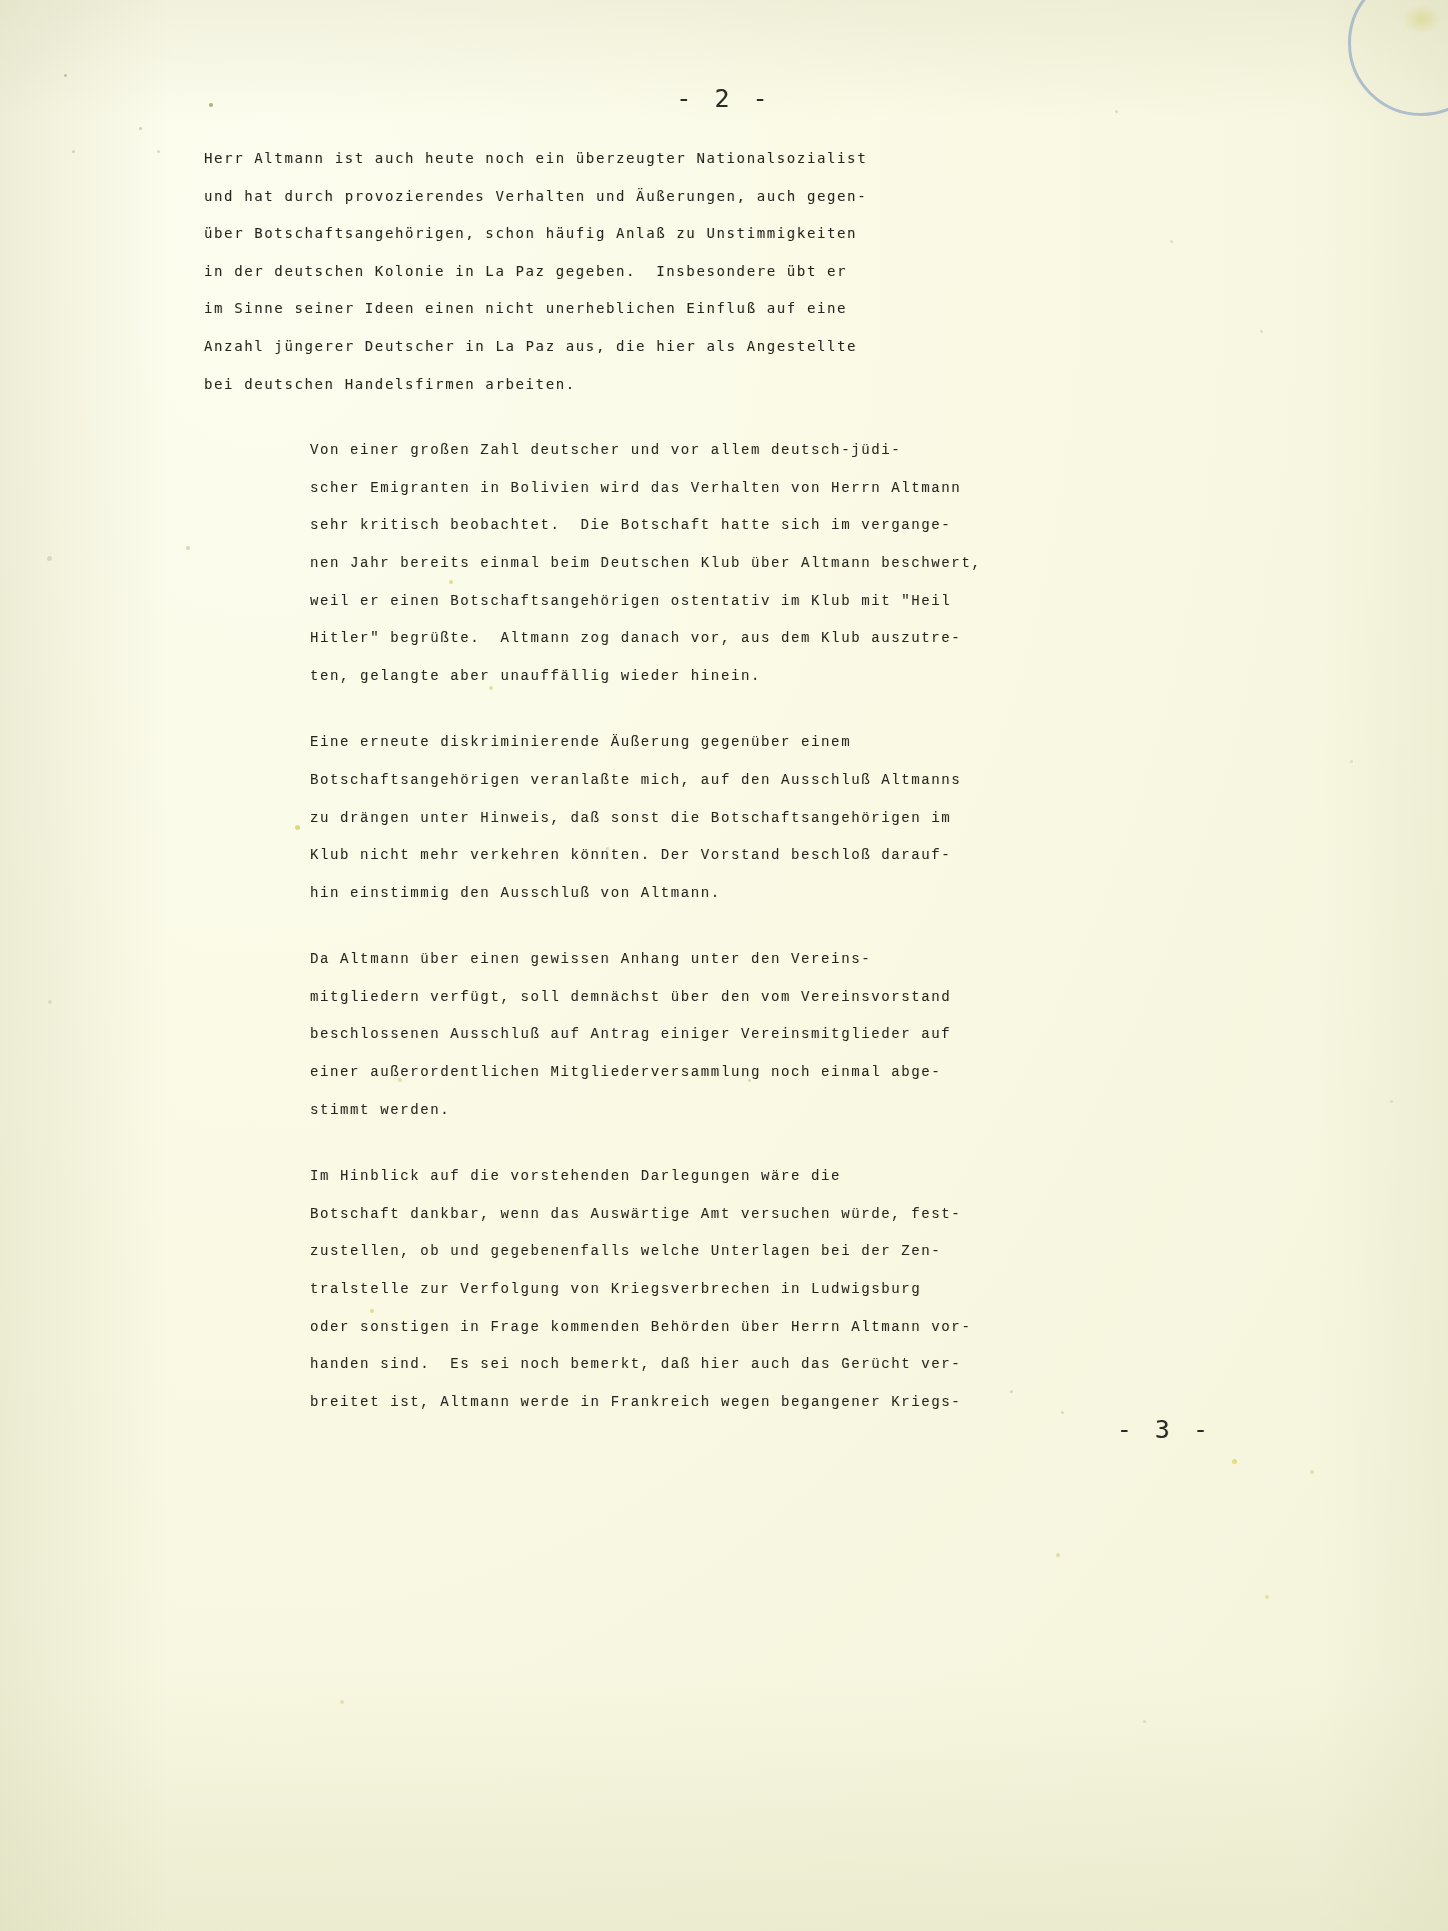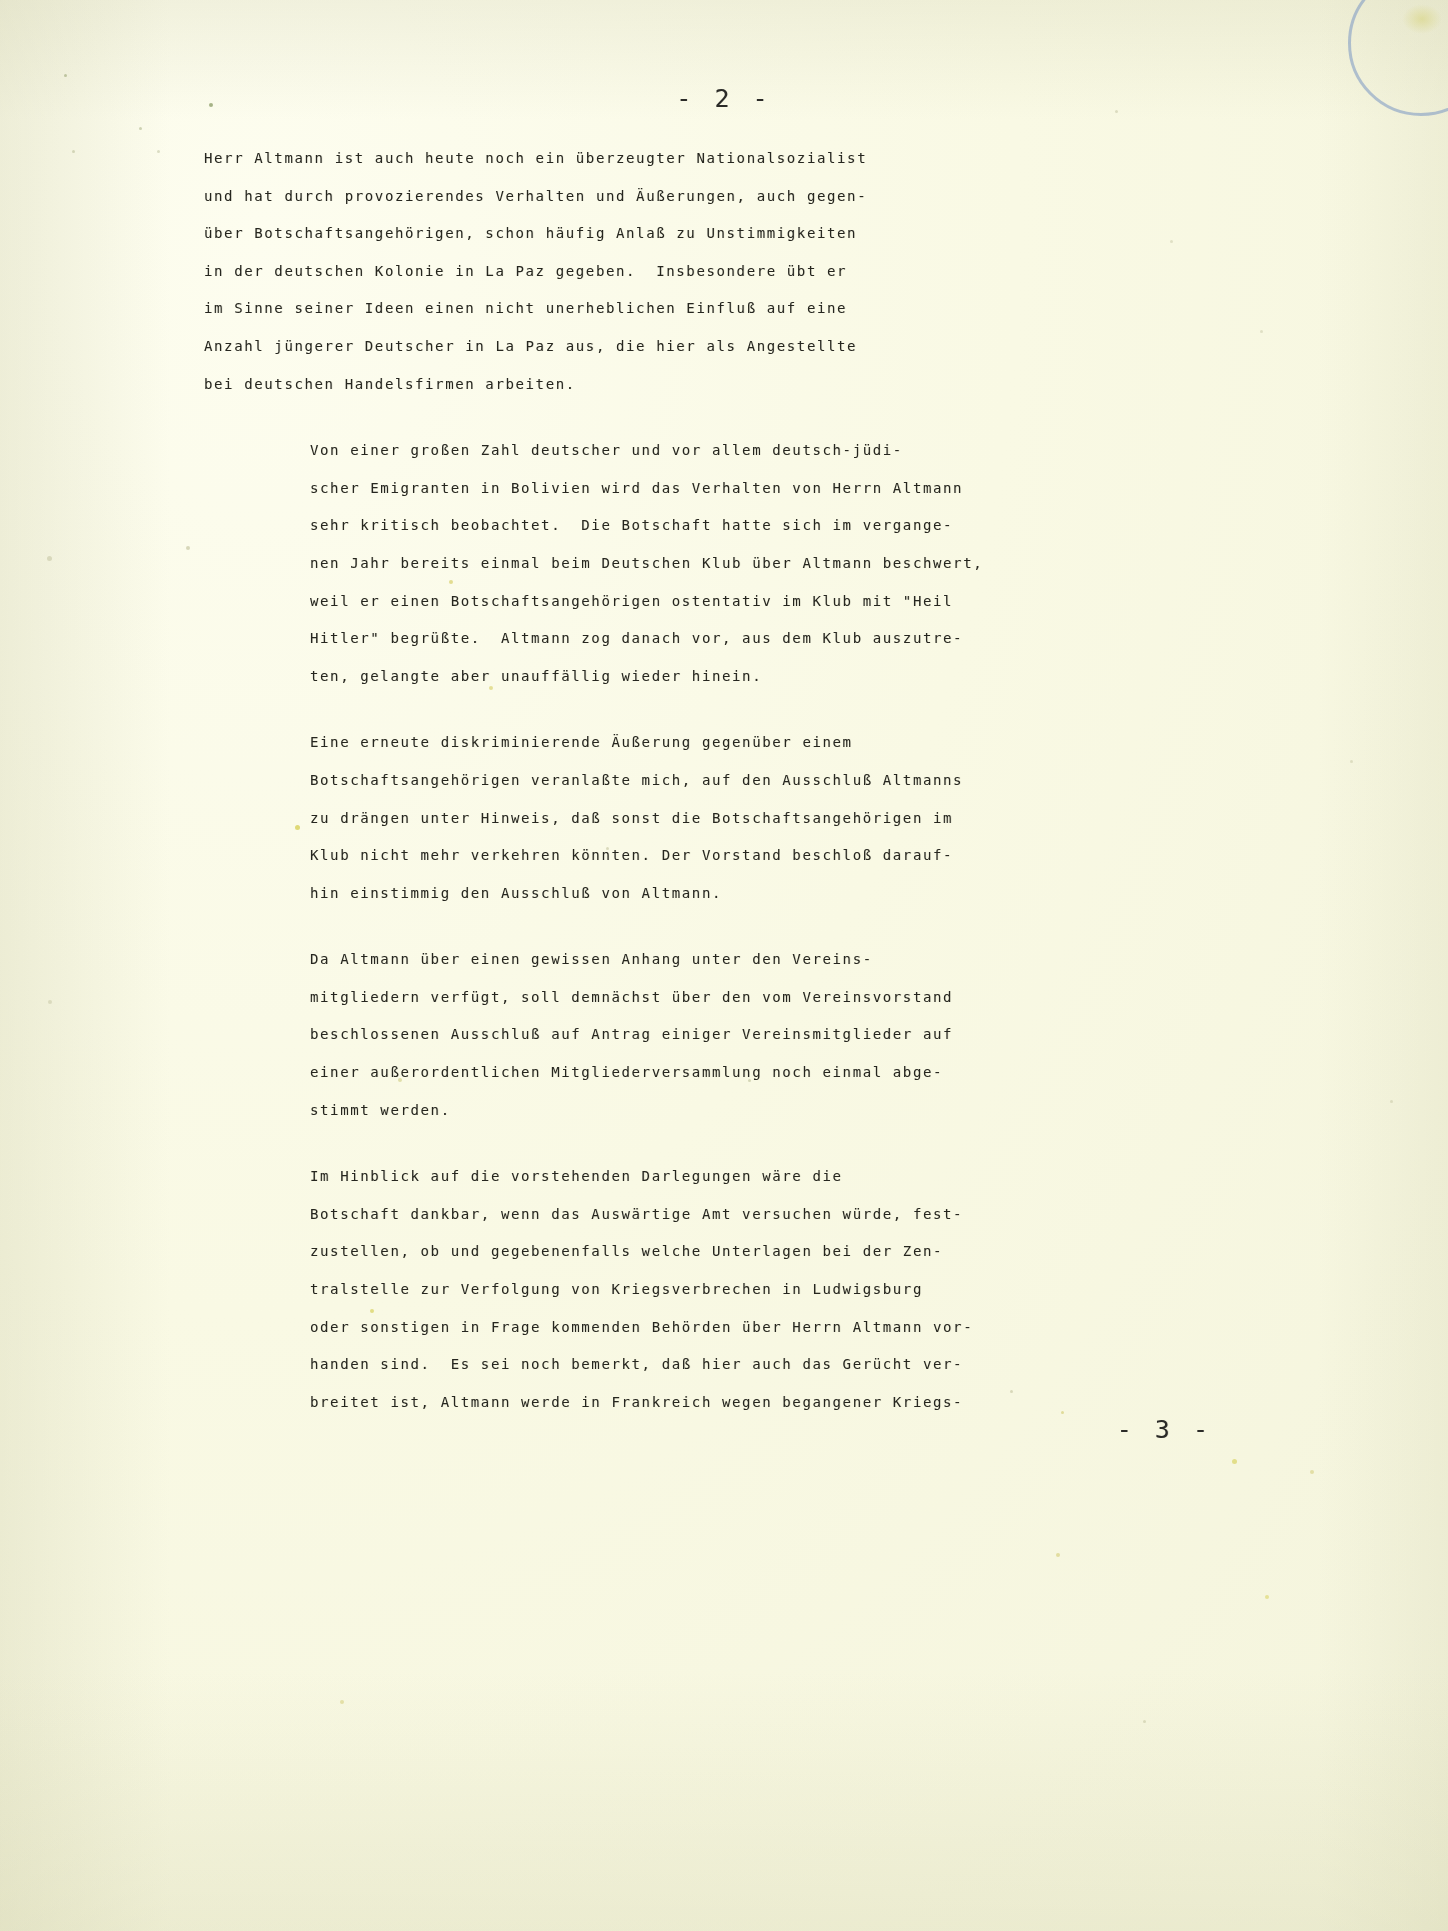--- a/index.html
+++ b/index.html
@@ -115,21 +115,21 @@
 
   p.para {
     margin: 0 0 29px 8px;
     font-size: 14px;
     line-height: 37.6px;
     letter-spacing: 1.62px;
     color: #26261f;
     white-space: pre-wrap;
     text-indent: 0;
   }
-  p.para.indent { text-indent: 106px; }
+  p.para.indent { text-indent: 106px; font-family: Liberation Mono, monospace; }
 
   
   #typed { text-shadow: 0.6px 0.4px 0 rgba(60,60,45,0.14); }
 
   .line { display: block; }
 </style>
 </head>
 <body>
 
 <div id="page">

